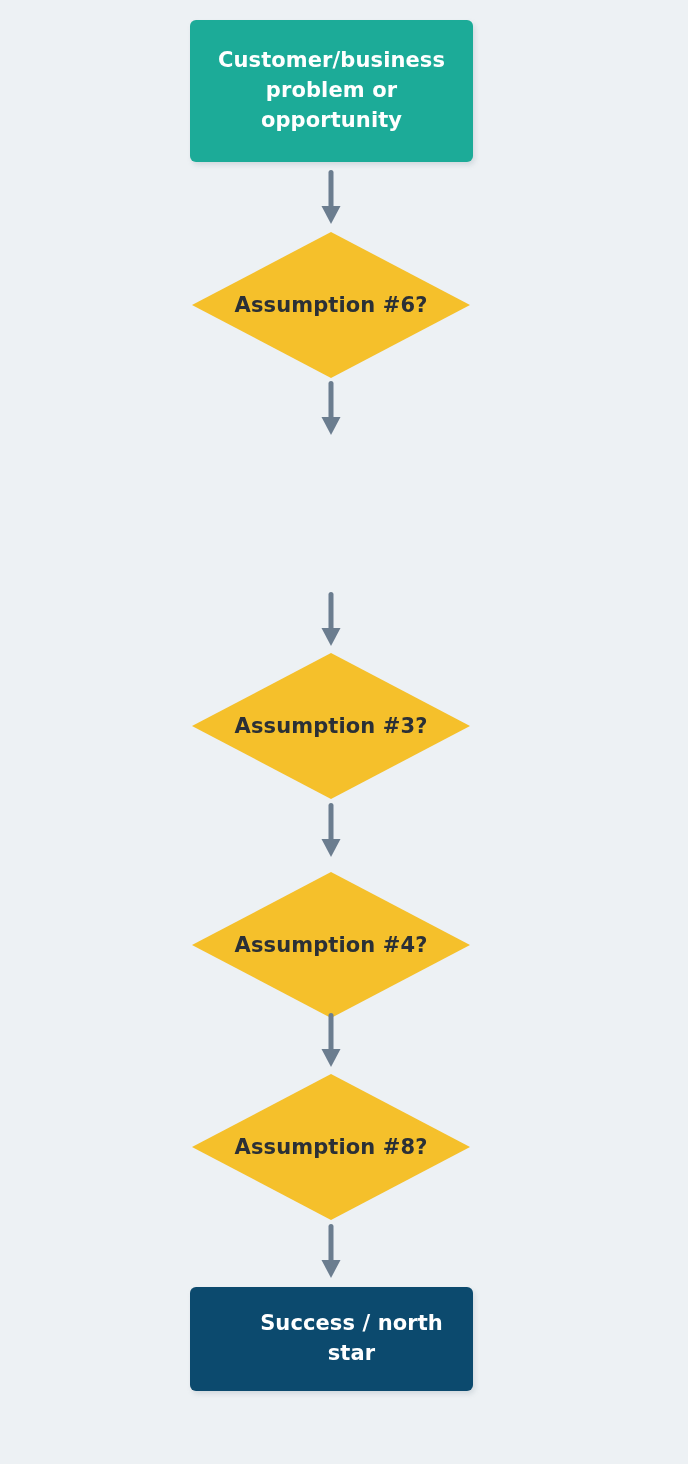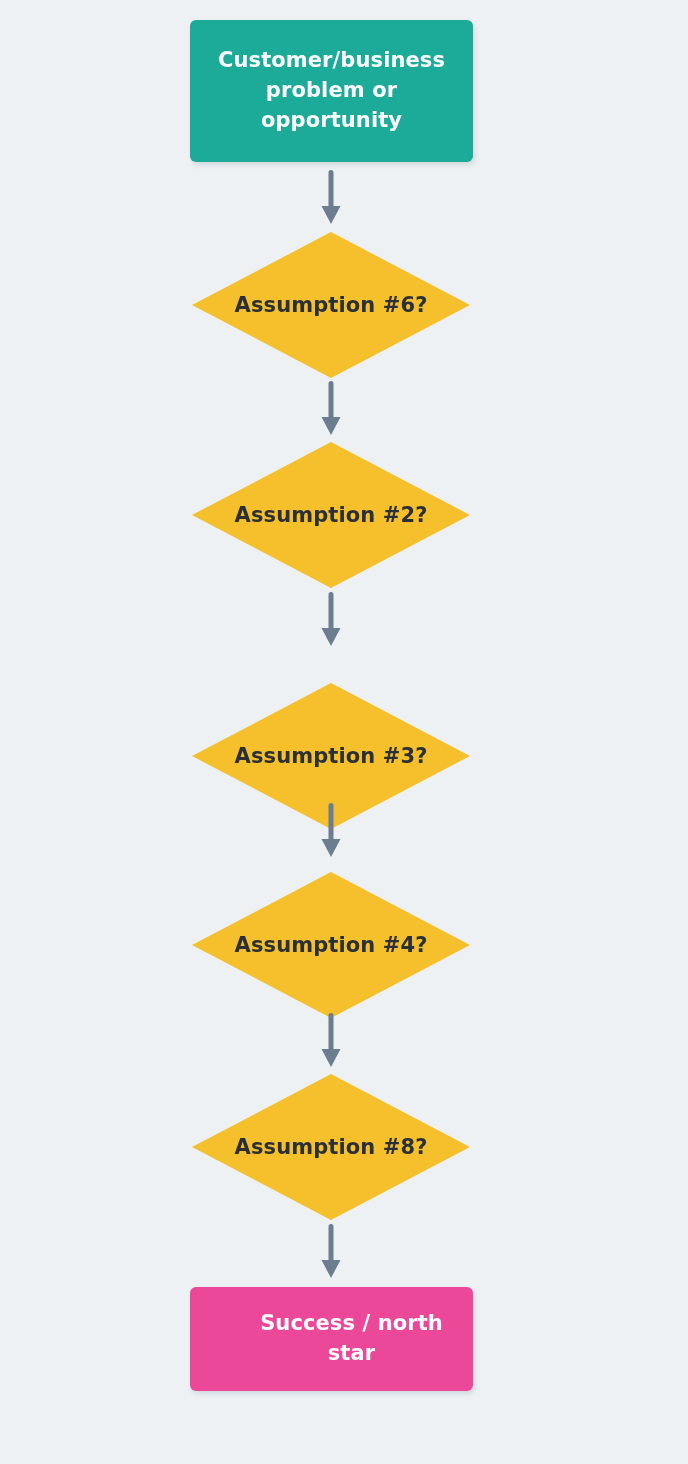--- a/index.html
+++ b/index.html
@@ -44,21 +44,21 @@
   }
 
   .node-box.start {
     top: 20px;
     height: 142px;
     background: #1cab98;
   }
   .node-box.end {
     top: 1287px;
     height: 104px;
-    background: #ec4899;
+    background: #0c4a6e;
     padding-left: 40px;
   }
 
   
   .node-diamond {
     position: absolute;
     left: 192px;
     width: 278px;
     height: 146px;
   }
@@ -120,35 +120,31 @@
 
   <div class="connector" style="top:381px;">
     <svg viewBox="0 0 34 56" xmlns="http://www.w3.org/2000/svg" aria-hidden="true">
       <g>
         <rect x="14.5" y="0" width="5" height="38" rx="2.5" fill="#6b7d8f"></rect>
         <path d="M17 54 L7.5 36 L26.5 36 Z" fill="#6b7d8f"></path>
       </g>
     </svg>
   </div>
 
-  <div class="node-diamond" style="top:442px;">
-    <div class="diamond-shape"></div>
-    <span class="node-label">Assumption #2?</span>
-  </div>
 
   <div class="connector" style="top:592px;">
     <svg viewBox="0 0 34 56" xmlns="http://www.w3.org/2000/svg" aria-hidden="true">
       <g>
         <rect x="14.5" y="0" width="5" height="38" rx="2.5" fill="#6b7d8f"></rect>
         <path d="M17 54 L7.5 36 L26.5 36 Z" fill="#6b7d8f"></path>
       </g>
     </svg>
   </div>
 
-  <div class="node-diamond" style="top:683px;">
+  <div class="node-diamond" style="top:653px;">
     <div class="diamond-shape"></div>
     <span class="node-label">Assumption #3?</span>
   </div>
 
   <div class="connector" style="top:803px;">
     <svg viewBox="0 0 34 56" xmlns="http://www.w3.org/2000/svg" aria-hidden="true">
       <g>
         <rect x="14.5" y="0" width="5" height="38" rx="2.5" fill="#6b7d8f"></rect>
         <path d="M17 54 L7.5 36 L26.5 36 Z" fill="#6b7d8f"></path>
       </g>

